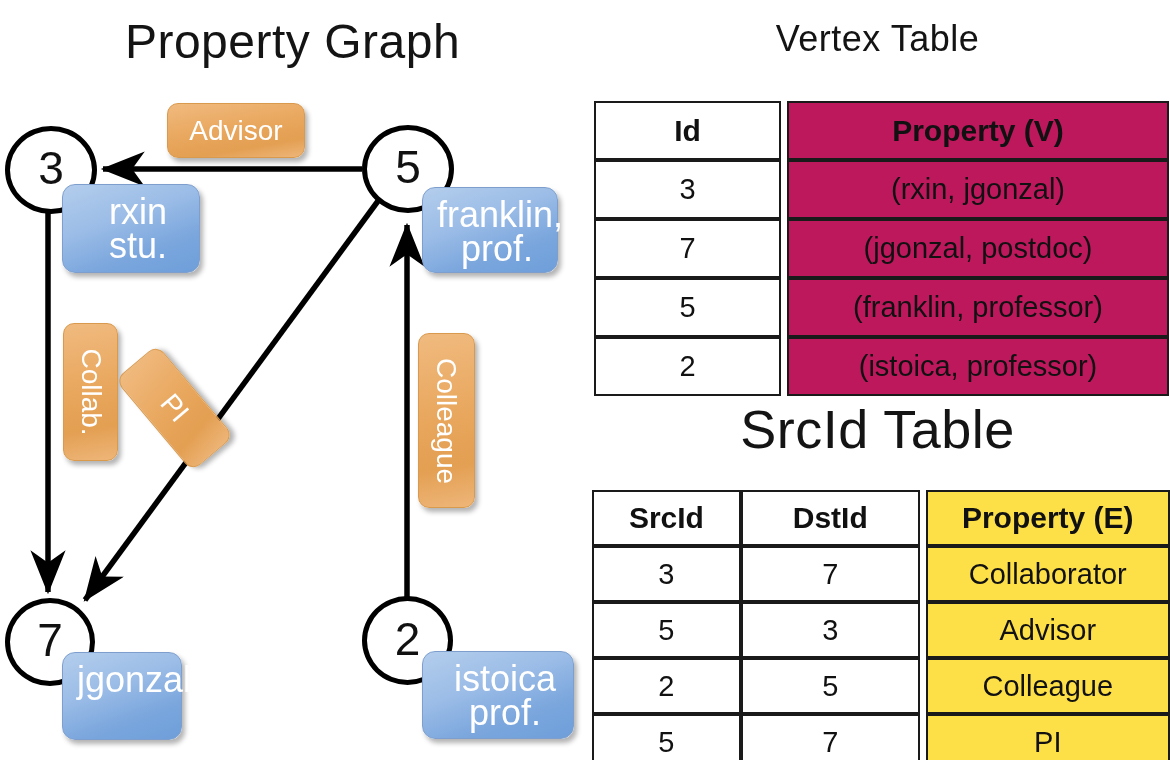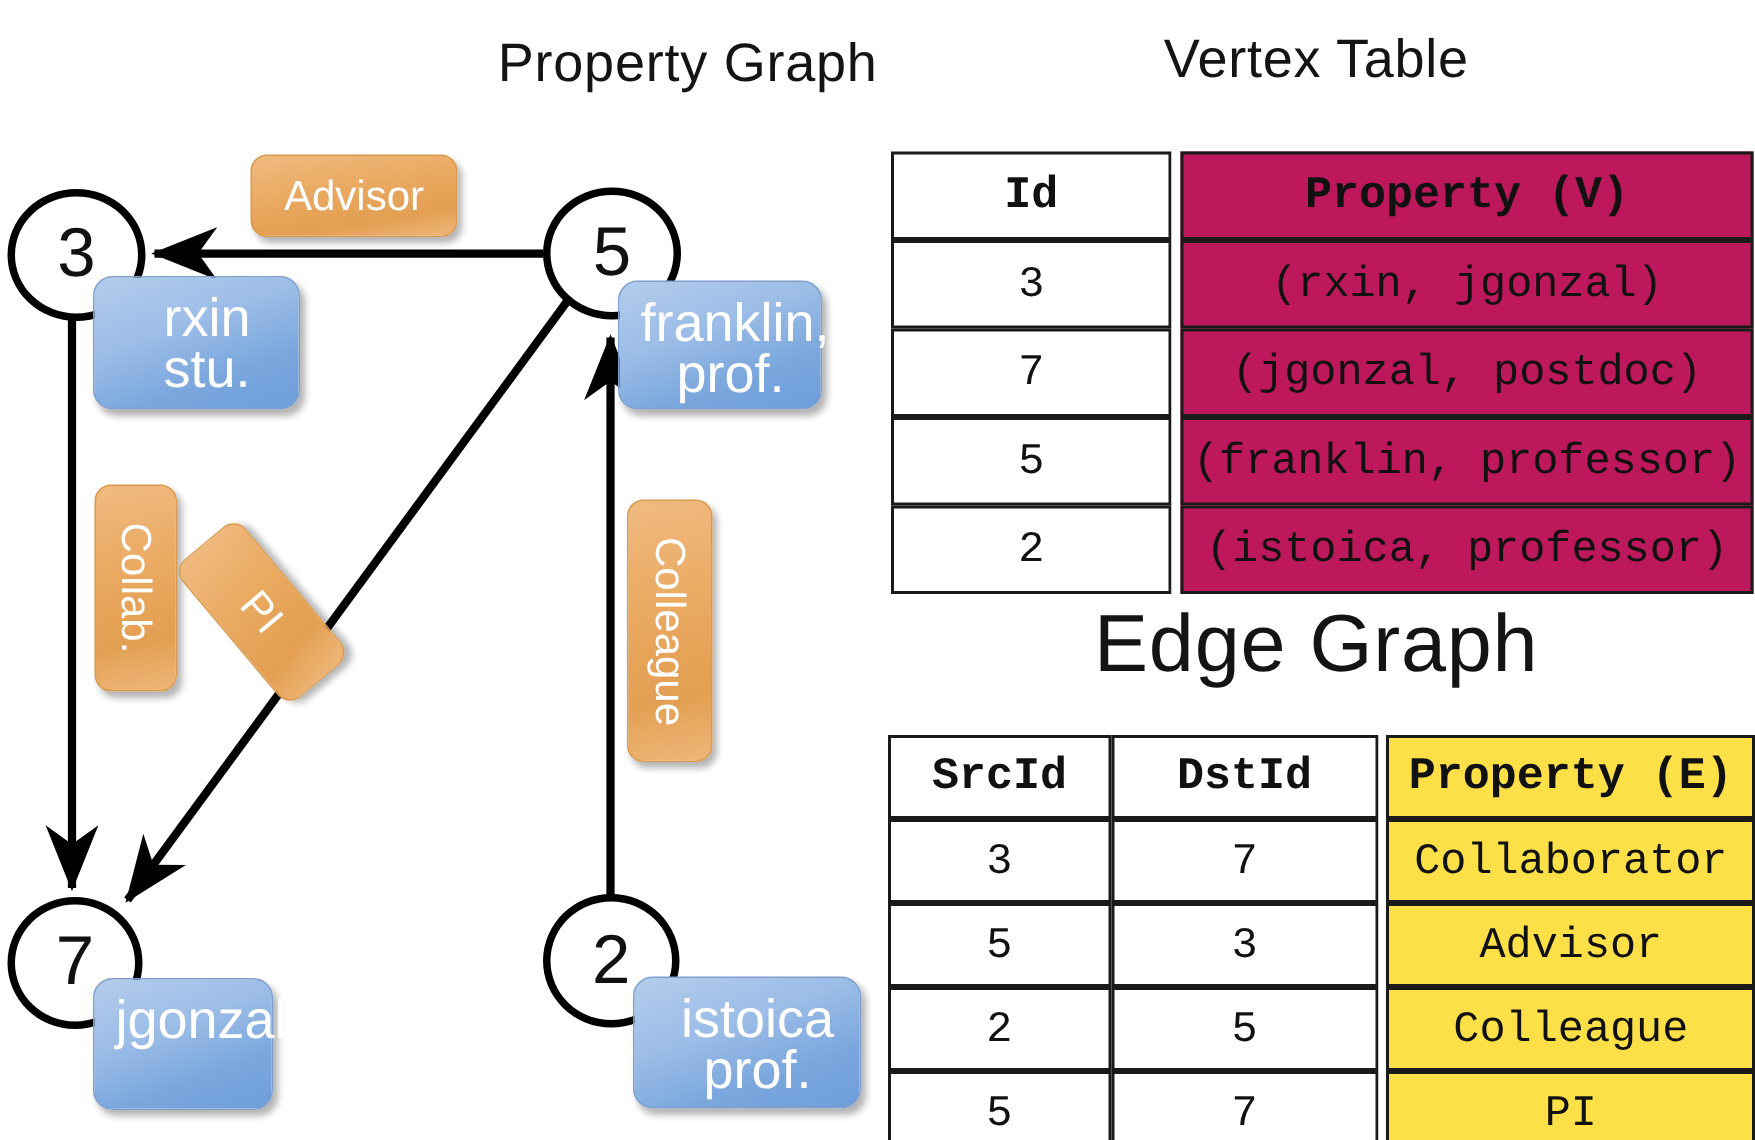--- a/index.html
+++ b/index.html
@@ -6,21 +6,21 @@
   body{width:1170px;height:760px;position:relative;overflow:hidden;
        font-family:"Liberation Sans", sans-serif;color:#000;}
 
   
   .big-title{
     position:absolute;text-align:center;
     font-family:"Liberation Sans", sans-serif;
     font-weight:300;color:#141414;
     letter-spacing:0.5px;white-space:nowrap;
   }
-  #title-property-graph{left:0;top:13px;width:585px;font-size:36px;line-height:58px;text-align:right;}
+  #title-property-graph{left:0;top:13px;width:585px;font-size:48px;line-height:58px;}
   #title-vertex-table{left:585px;top:10px;width:585px;font-size:36px;line-height:58px;}
   #title-edge-table{left:585px;top:400px;width:585px;font-size:54px;line-height:58px;}
 
   
   #graph-svg{position:absolute;left:0;top:0;width:585px;height:760px;}
 
   .vnode{
     position:absolute;border:5px solid #000;border-radius:50%;
     background:#fff;box-sizing:border-box;
     display:flex;align-items:center;justify-content:center;
@@ -55,21 +55,21 @@
   }
   .ebox.vert span{
     display:block;
     transform:rotate(90deg);
     white-space:nowrap;
   }
 
   
   table.gtab{
     position:absolute;border-collapse:separate;border-spacing:0;
-    font-family:Liberation Mono, monospace;
+    font-family:Liberation Sans, sans-serif;
     border-radius:16px;
   }
   table.gtab td,table.gtab th{
     border:2px solid #1a1a1a;
     text-align:center;vertical-align:middle;
     font-weight:400;font-size:29px;color:#111;
     padding:0;
   }
   table.gtab th{font-weight:bold;font-size:30px;}
   .gap-col{border:none !important;width:6px;padding:0;background:#fff;}
@@ -83,21 +83,21 @@
   #edge-table{left:592px;top:490px;}
   #edge-table .c-src{width:147px;height:52px;}
   #edge-table .c-dst{width:178px;}
   #edge-table .c-eprop{width:243px;}
 </style>
 </head>
 <body>
 
 <div class="big-title" id="title-property-graph">Property Graph</div>
 <div class="big-title" id="title-vertex-table">Vertex Table</div>
-<div class="big-title" id="title-edge-table">Edge Graph</div>
+<div class="big-title" id="title-edge-table">SrcId Table</div>
 
 <svg id="graph-svg" viewBox="0 0 585 760">
   <defs>
     <marker id="arrowhead" markerWidth="9" markerHeight="9" refX="7.6" refY="3.2" orient="auto" markerUnits="strokeWidth">
       <path d="M0,0 L8,3.2 L0,6.4 L2.3,3.2 Z" fill="#000"></path>
     </marker>
   </defs>
 
   <line x1="362" y1="169" x2="103" y2="169" stroke="#000" stroke-width="5.5" marker-end="url(#arrowhead)"></line>
 
@@ -119,21 +119,21 @@
 </div>
 <div class="vnode" style="left:362px;top:596px;width:91px;height:89px;">
   <span>2</span>
 </div>
 
 <div class="pbox" style="left:62px;top:184px;width:138px;height:89px;">
   <div>rxin</div>
   <div>stu.</div>
 </div>
 
-<div class="pbox" style="left:412px;top:187px;width:136px;height:86px;">
+<div class="pbox" style="left:422px;top:187px;width:136px;height:86px;">
   <div>franklin,</div>
   <div>prof.</div>
 </div>
 
 <div class="pbox" style="left:62px;top:652px;width:120px;height:88px;">
   <div>jgonzal,</div>
 </div>
 
 <div class="pbox" style="left:422px;top:651px;width:152px;height:88px;">
   <div>istoica</div>

